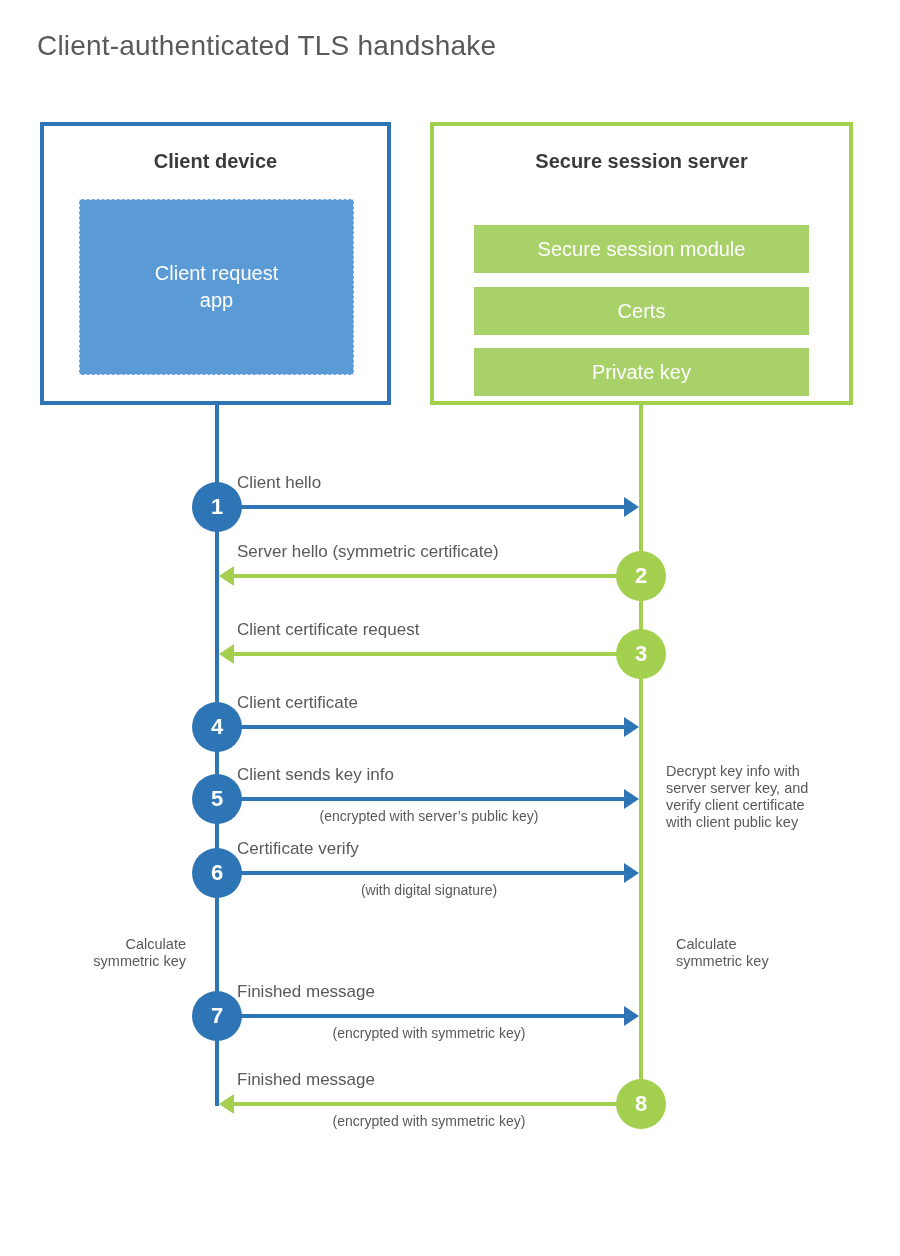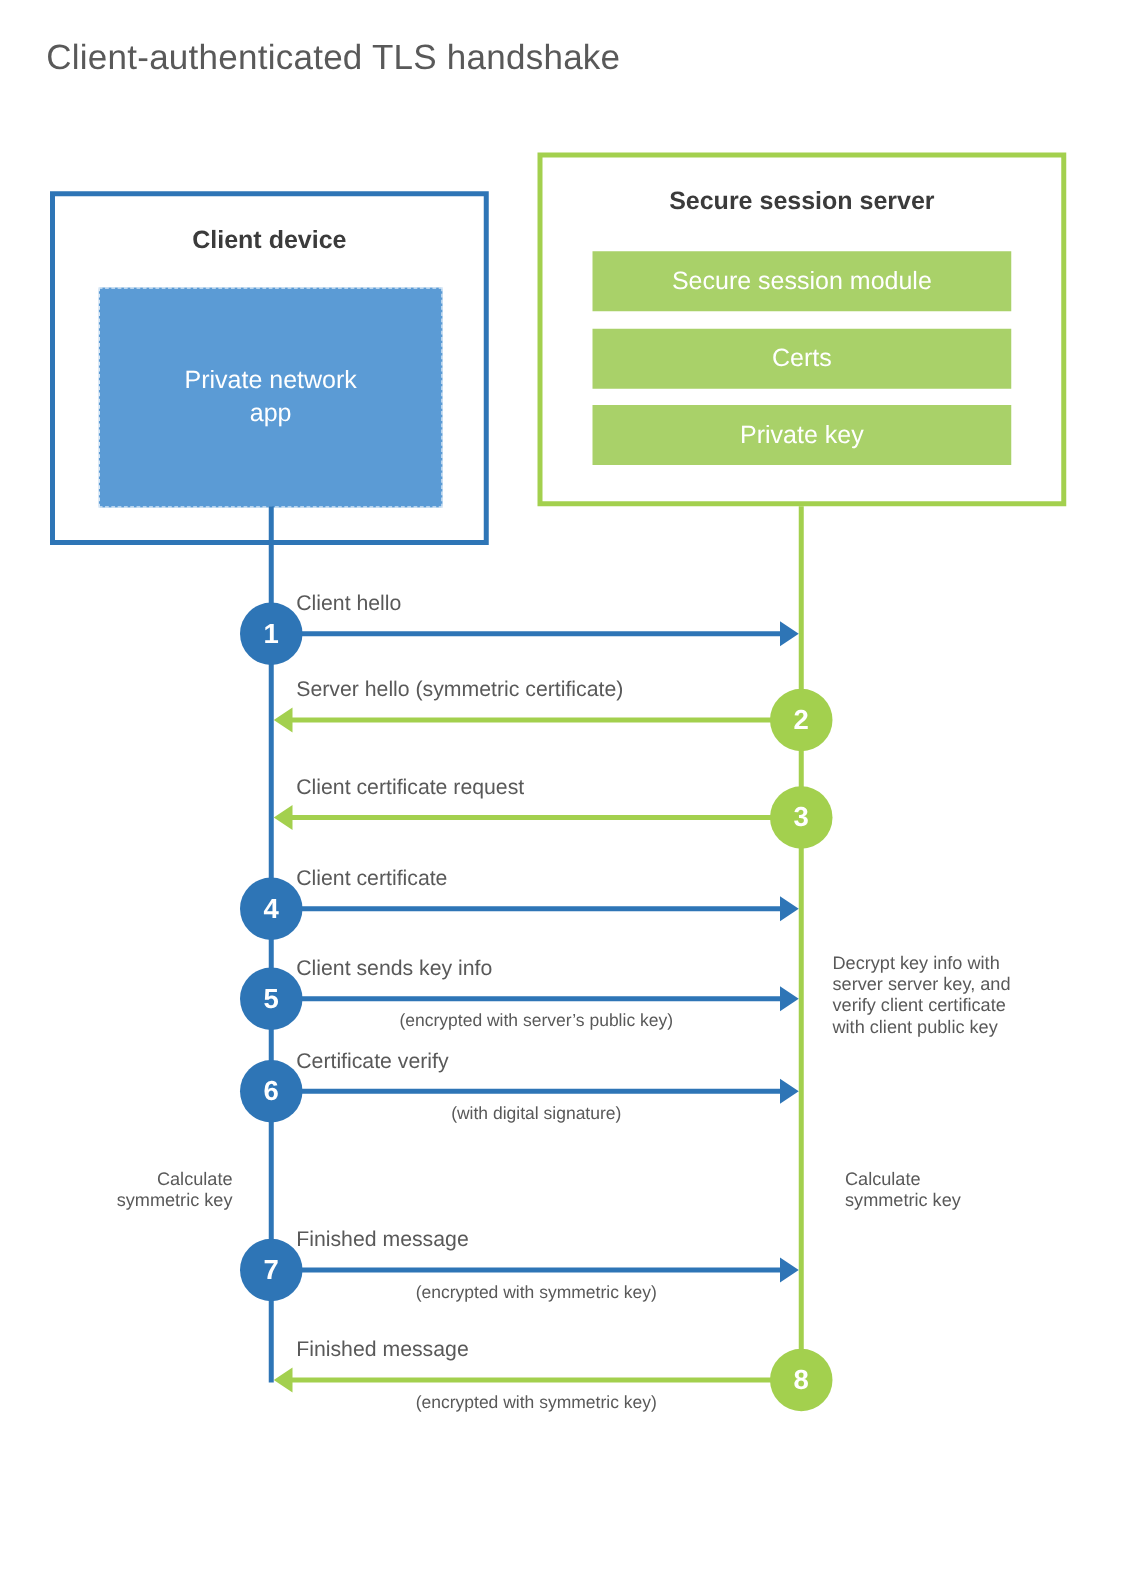--- a/index.html
+++ b/index.html
@@ -7,38 +7,38 @@
   body { font-family:"Liberation Sans", sans-serif; }
   .stage { position:relative; width:900px; height:1256px; background:#ffffff; overflow:hidden; }
 
   .diagram-title {
     position:absolute; left:37px; top:30px;
     font-size:28px; font-weight:300; color:#595959; letter-spacing:0.2px;
   }
 
   
   .actor-box { position:absolute; top:122px; height:283px; background:#fff; }
-  .actor-box.client { left:40px;  width:351px; border:4px solid #2e75b6;margin-top:31px; }
+  .actor-box.client { left:40px;  width:351px; border:4px solid #2e75b6; }
   .actor-box.server { left:430px; width:423px; border:4px solid #a3d04e;text-decoration:underline; }
   .actor-title {
     position:absolute; top:24px; left:0; width:100%;
     text-align:center; font-size:20px; font-weight:bold; color:#3b3b3b;
   }
   .client-app {
     position:absolute; left:35px; top:73px; width:275px; height:176px;
     background:#5b9bd5; border:1px dashed rgba(255,255,255,0.75);
     display:flex; align-items:center; justify-content:center;
   }
   .client-app-label {
     width:160px; text-align:center; color:#ffffff; font-size:20px; line-height:27px;
   }
   .server-bar {
     position:absolute; left:40px; width:335px; height:48px;
     background:#a9d169; color:#ffffff; font-size:20px;
-    text-align:center; line-height:48px;
+    text-align:center; line-height:48px;margin-top:24px;
   }
   .server-bar.b0 { top:75px; }
   .server-bar.b1 { top:137px; }
   .server-bar.b2 { top:198px; }
 
   
   .lifeline { position:absolute; width:4px; top:405px; }
   .lifeline.blue  { left:215px; height:701px; background:#2e75b6; }
   .lifeline.green { left:639px; height:701px; background:#a3d04e; }
 
@@ -77,21 +77,21 @@
 </head>
 <body>
 
 <div class="stage">
 
   <div class="diagram-title">Client-authenticated TLS handshake</div>
 
   <div class="actor-box client">
     <div class="actor-title">Client device</div>
     <div class="client-app">
-      <div class="client-app-label">Private network app</div>
+      <div class="client-app-label">Client request app</div>
     </div>
   </div>
 
   <div class="actor-box server">
     <div class="actor-title">Secure session server</div>
     <div class="server-bar b0">Secure session module</div>
     <div class="server-bar b1">Certs</div>
     <div class="server-bar b2">Private key</div>
   </div>
 

